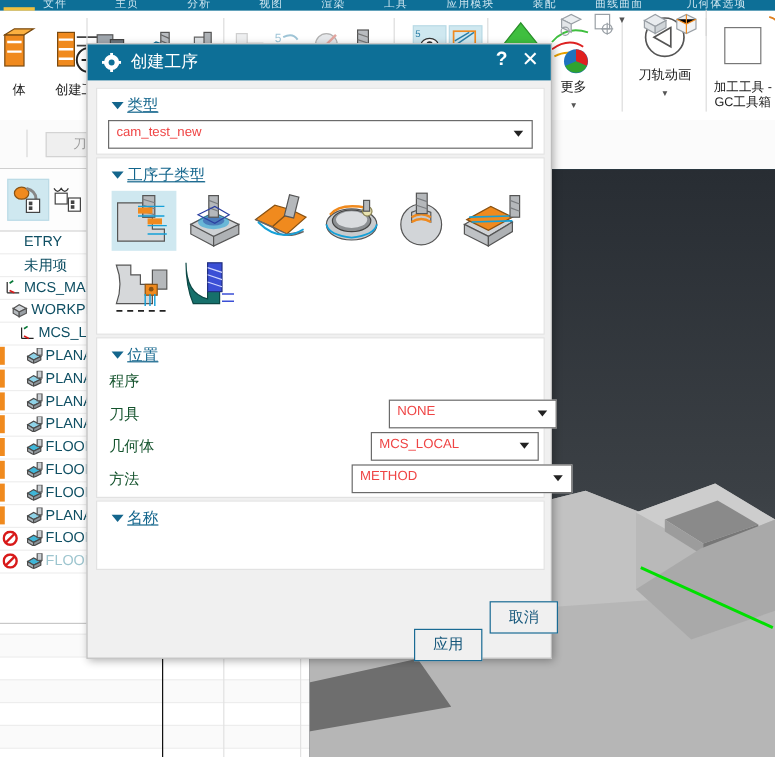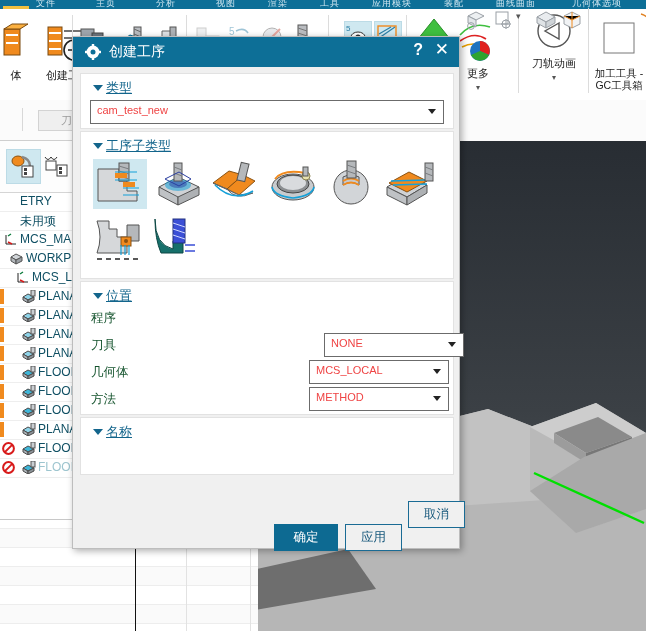--- a/index.html
+++ b/index.html
@@ -647,27 +647,26 @@
       <span class="arw"></span>
     </div>
 
     <span class="ftxt" style="left:10px;top:82px;">几何体</span>
     <div class="combo" style="left:228px;top:78px;width:138px;">
       <span class="cv">MCS_LOCAL</span>
       <span class="arw"></span>
     </div>
 
     <span class="ftxt" style="left:10px;top:109px;">方法</span>
-    <div class="combo" style="left:228px;top:105px;width:138px;">
+    <div class="combo" style="left:212px;top:105px;width:138px;padding-left:44px;">
       <span class="cv">METHOD</span>
       <span class="arw"></span>
     </div>
   </div>
 
   <div class="dsec" style="top:380px;height:56px;">
     <span class="tri" style="left:12px;top:11px;"></span>
     <span class="dsec-hdr" style="left:25px;top:5px;">名称</span>
   </div>
 
-  <div class="dbtn primary" style="left:201px;top:487px;width:62px;">确定</div>
   <div class="dbtn ghost" style="left:272px;top:487px;width:55px;">应用</div>
   <div class="dbtn ghost" style="left:335px;top:464px;width:55px;">取消</div>
 </div>
 
 </body></html>

